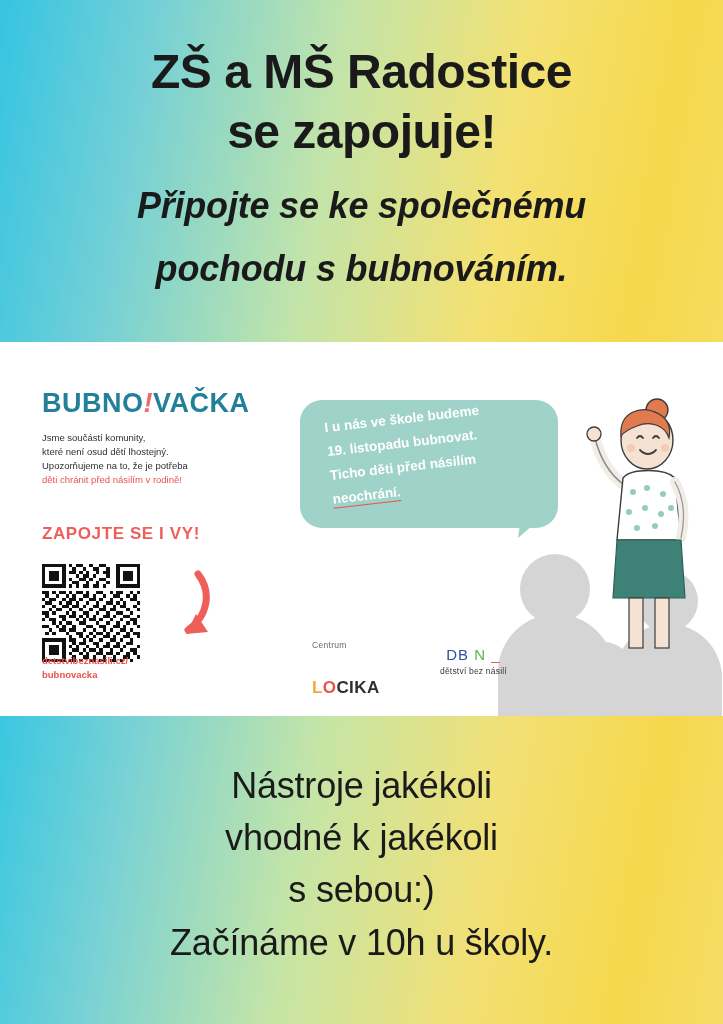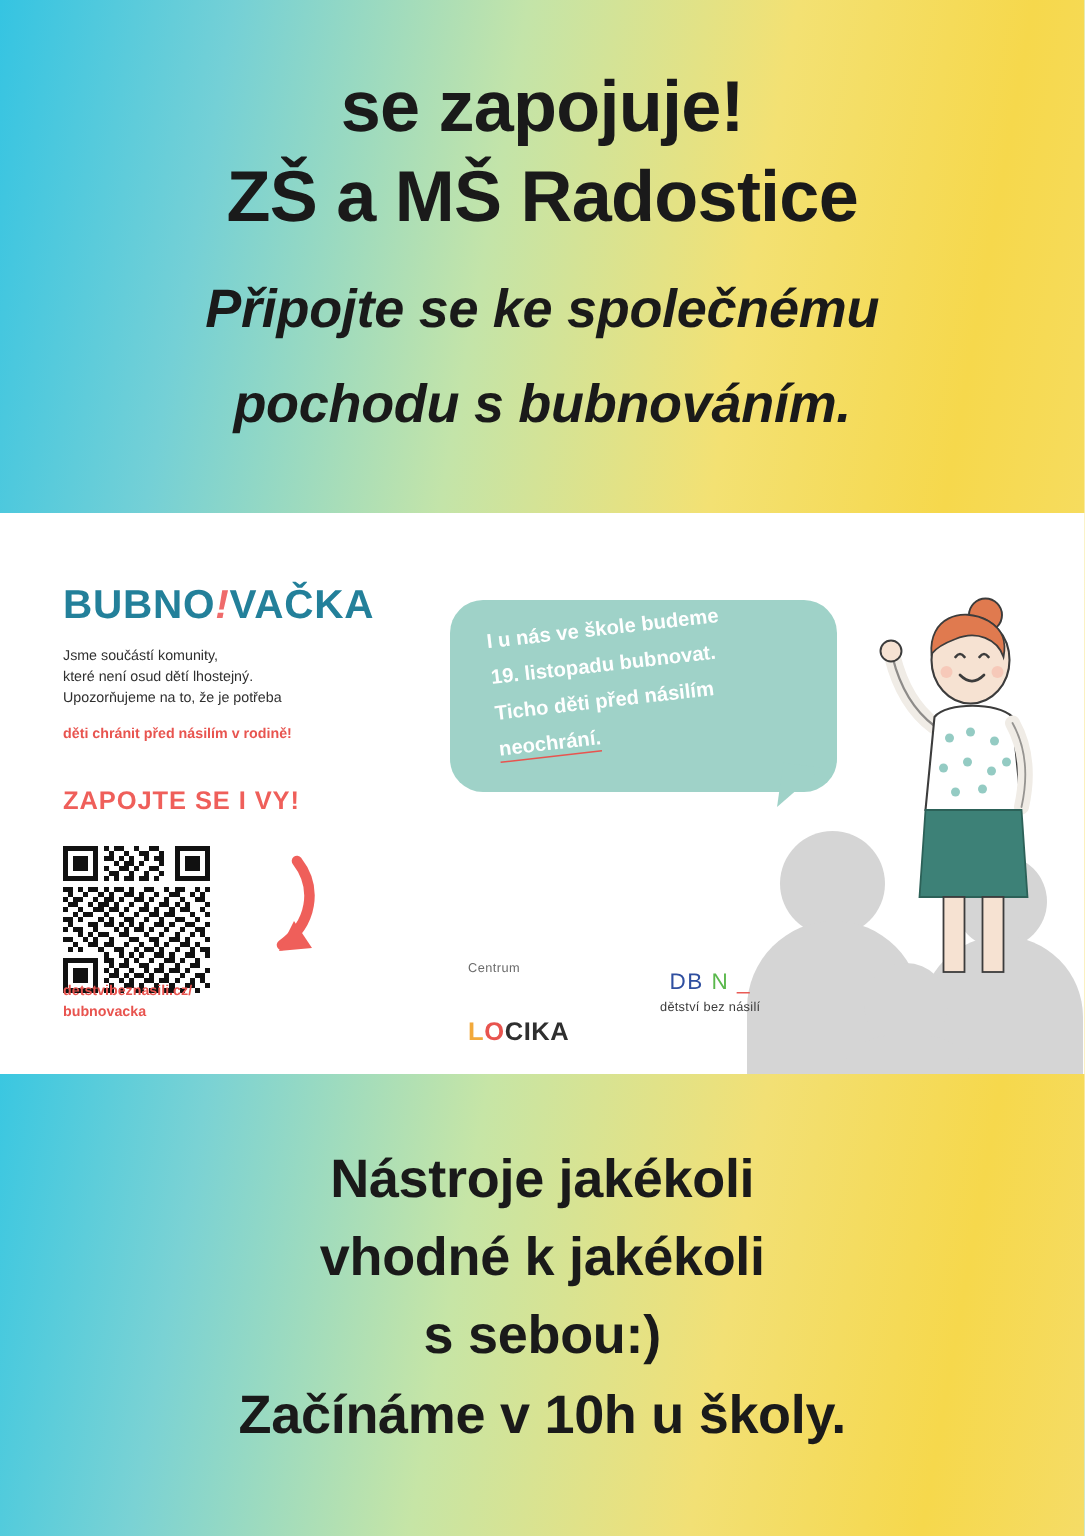--- a/index.html
+++ b/index.html
@@ -85,23 +85,23 @@
     font-style: italic;
   }
   .logo-sub {
     margin-top: 12px;
     font-size: 9.5px;
     line-height: 1.45;
     color: #2f2f2f;
   }
   .logo-sub .red {
     color: #e8544f;
-    font-weight: bold;
+    font-weight: normal;
     display: block;
-    margin-top: 11px;
+    margin-top: 1px;
   }
   .cta {
     position: absolute;
     left: 42px; top: 182px;
     font-size: 17px;
     font-weight: bold;
     color: #ef5f5a;
     letter-spacing: 0.6px;
   }
   .qr {
@@ -201,35 +201,35 @@
   }
   .footer-wrap {
     position: absolute;
     left: 0; top: 760px;
     width: 723px;
     text-align: center;
     color: #1a1a1a;
   }
   .h3 {
     font-size: 36px;
-    font-weight: bold;
+    font-weight: normal;
     line-height: 1.45;
     letter-spacing: -0.2px;
   }
 </style>
 </head>
 <body>
 
 <div class="poster">
 
   <div class="band-top"></div>
 
   <div class="headline-wrap">
+    <div class="h1">ZŠ a MŠ Radostice</div>
     <div class="h1">se zapojuje!</div>
-    <div class="h1">ZŠ a MŠ Radostice</div>
     <div class="h2">Připojte se ke společnému</div>
     <div class="h2" style="margin-top:16px">pochodu s bubnováním.</div>
   </div>
 
   <div class="banner">
 
     <div>
       <div class="sil" style="left:520px; top:212px; width:70px; height:70px;"></div>
       <div class="sil" style="left:498px; top:272px; width:116px; height:120px; border-radius:58px 58px 0 0;"></div>
       <div class="sil" style="left:636px; top:228px; width:62px; height:62px;"></div>

